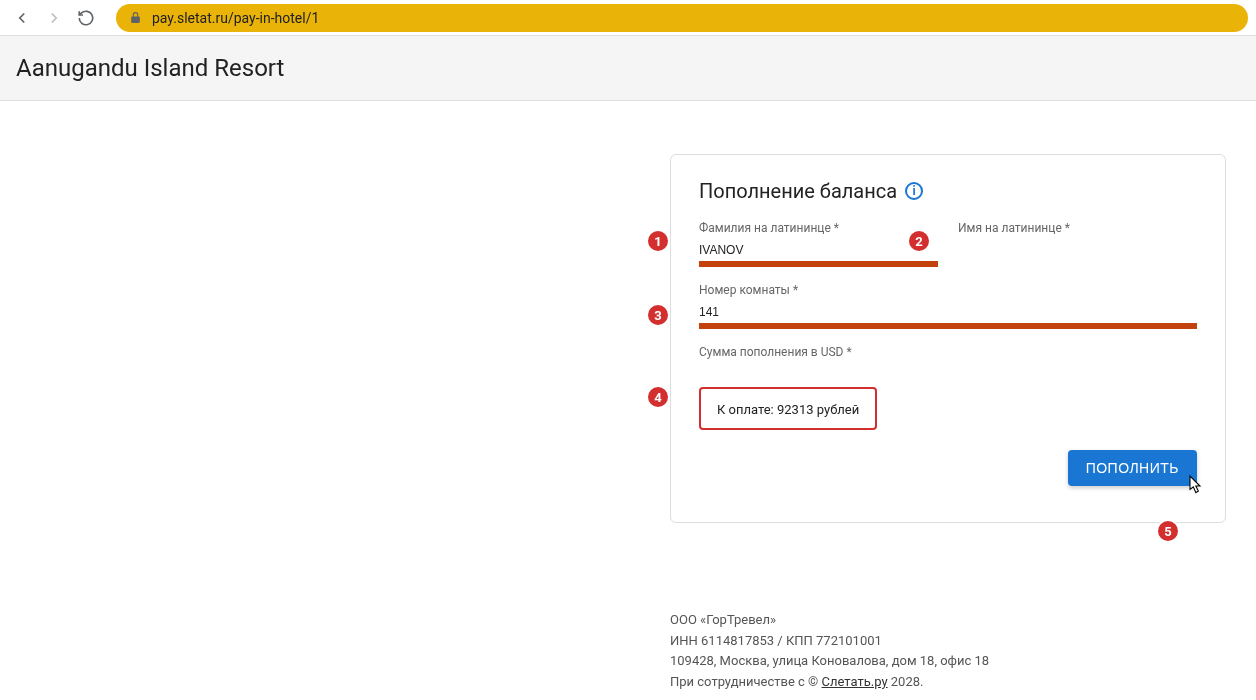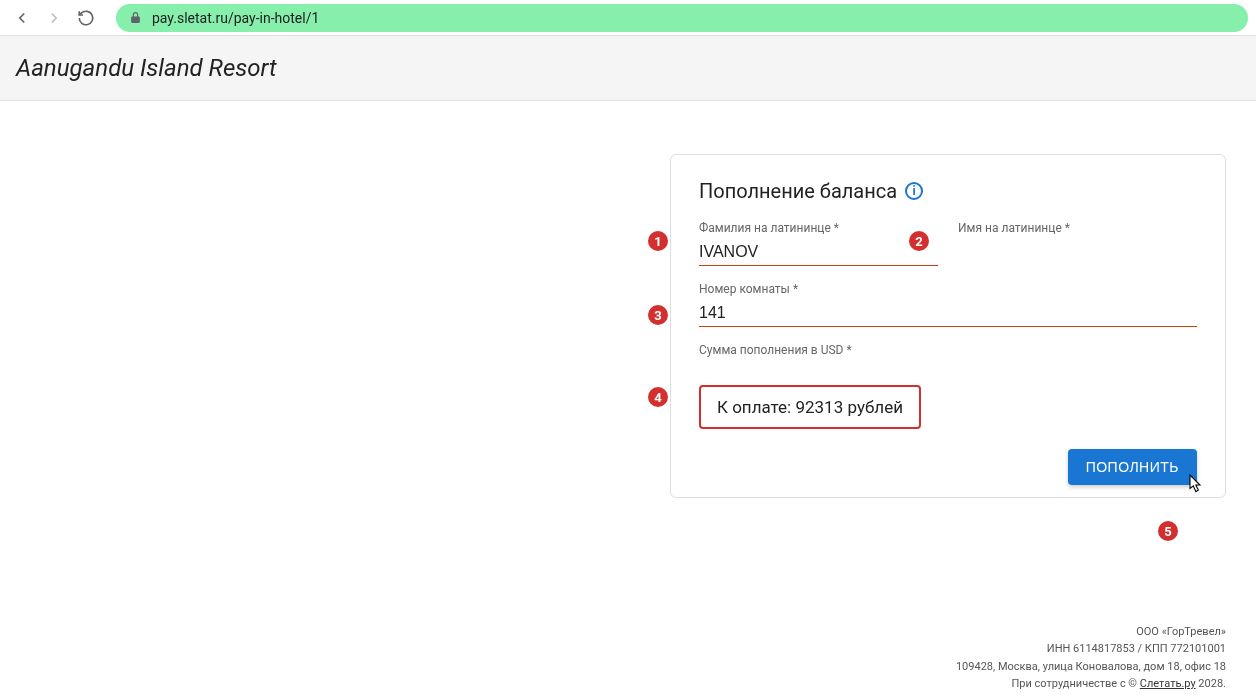--- a/index.html
+++ b/index.html
@@ -55,21 +55,21 @@
       display: flex;
       align-items: center;
       justify-content: center;
       color: #5f6368;
       cursor: pointer;
     }
 
     .url-bar {
       flex: 1;
       height: 28px;
-      background: #86efac;
+      background: #eab308;
       border-radius: 14px;
       display: flex;
       align-items: center;
       padding: 0 12px;
       gap: 10px;
       color: #202124;
       font-size: 14px;
       margin-left: 8px;
     }
 
@@ -80,21 +80,20 @@
       display: flex;
       align-items: center;
       justify-content: center;
     }
 
     
     .header-bar {
       background: #f5f5f5;
       border-bottom: 1px solid #e0e0e0;
       padding: 18px 16px;
-      font-style: italic;
     }
 
     .header-title {
       font-size: 24px;
       font-weight: 400;
       color: #222;
     }
 
     
     .content-area {
@@ -102,21 +101,21 @@
       height: calc(700px - 36px - 64px);
     }
 
     .form-card {
       position: absolute;
       left: 670px;
       top: 53px;
       width: 556px;
       border: 1px solid #ddd;
       border-radius: 6px;
-      padding: 24px 28px 12px 28px;
+      padding: 24px 28px 36px 28px;
       background: #fff;
     }
 
     .form-heading {
       font-size: 20px;
       color: #222;
       font-weight: 400;
       display: flex;
       align-items: center;
       gap: 8px;
@@ -158,39 +157,39 @@
     }
 
     .field-label {
       font-size: 12px;
       color: #666;
       margin-bottom: 4px;
     }
 
     .field-input {
       border: none;
-      border-bottom: 1px solid #c2410c;
-      font-size: 16px;
+      border-bottom: 6px solid #c2410c;
+      font-size: 12px;
       padding: 4px 0;
       outline: none;
       color: #222;
       background: transparent;
     }
 
     .payment-box {
       border: 2px solid #d32f2f;
       border-radius: 4px;
       padding: 10px 16px;
       display: inline-block;
       margin-top: 8px;
       margin-bottom: 20px;
     }
 
     .payment-text {
-      font-size: 17px;
+      font-size: 13px;
       color: #222;
     }
 
     .submit-row {
       display: flex;
       justify-content: flex-end;
       position: relative;
     }
 
     .submit-button {
@@ -231,22 +230,22 @@
       z-index: 10;
     }
 
     
     .footer {
       position: absolute;
       left: 670px;
       width: 556px;
       bottom: 0;
       padding: 16px 0 8px 0;
-      text-align: right;
-      font-size: 11px;
+      text-align: left;
+      font-size: 13px;
       color: #555;
       line-height: 1.6;
     }
 
     .footer a {
       color: #333;
     }
   </style>
 </head>
 <body>

